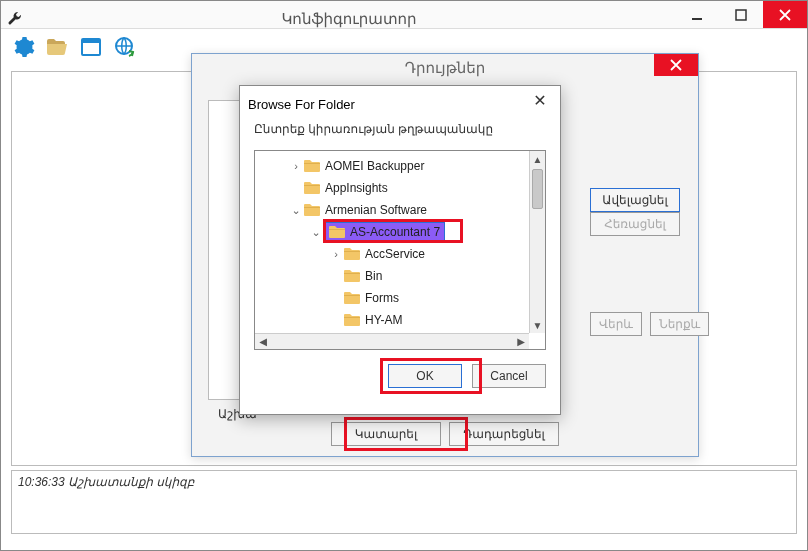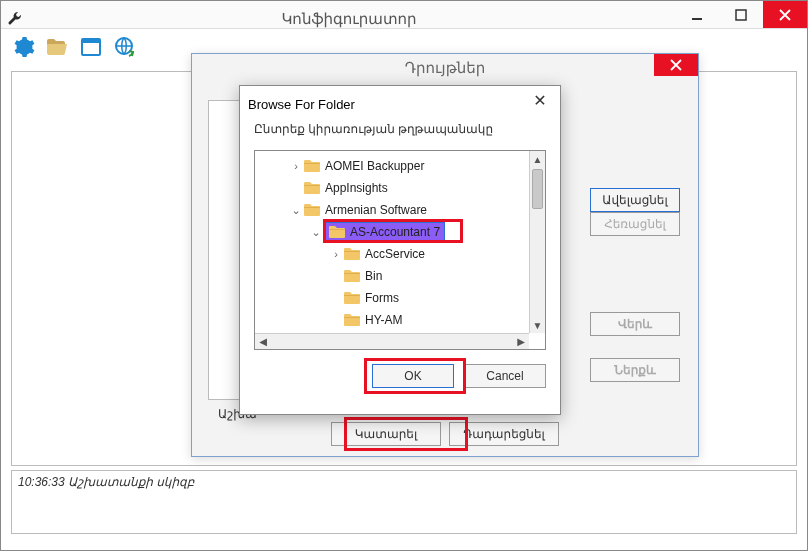--- a/index.html
+++ b/index.html
@@ -115,23 +115,22 @@
   }
   .mid-right-buttons {
     position: absolute;
     right: 18px; top: 106px;
     display: flex; flex-direction: column; gap: 0;
     width: 90px;
   }
   .mid-right-buttons2 {
     position: absolute;
     right: 18px; top: 230px;
-    display: flex; flex-direction: column; gap: 22px;
+    display: flex; flex-direction: row; gap: 8px;
     width: 90px;
-    font-weight: bold;
   }
   .btn {
     height: 24px;
     border: 1px solid #999;
     background: #f5f5f5;
     display: flex; align-items: center; justify-content: center;
     font-size: 12px; color: #333;
     cursor: pointer;
     padding: 0 8px;
   }
@@ -219,21 +218,21 @@
   .vscroll .thumb { position:absolute; left:2px; right:2px; top:18px; height:40px; background:#c9c9c9; border:1px solid #aaa; border-radius:2px; }
   .hscroll {
     position: absolute; left: 0; right: 16px; bottom: 0;
     height: 16px; background: #f0f0f0; border-top: 1px solid #ccc;
   }
   .hscroll .harrow { width:16px; height:100%; display:inline-flex; align-items:center; justify-content:center; font-size:10px; color:#555; }
   .browse-bottom {
     display: flex; justify-content: flex-end; gap: 10px;
     padding: 14px 14px 0 14px;
   }
-  .browse-bottom .btn { width: 82px; }
+  .browse-bottom .btn { width: 74px; }
   .red-wrap-selected {
     position: absolute;
     border: 3px solid #e81123;
     pointer-events: none;
     z-index: 40;
   }
 </style>
 </head>
 <body>
 

